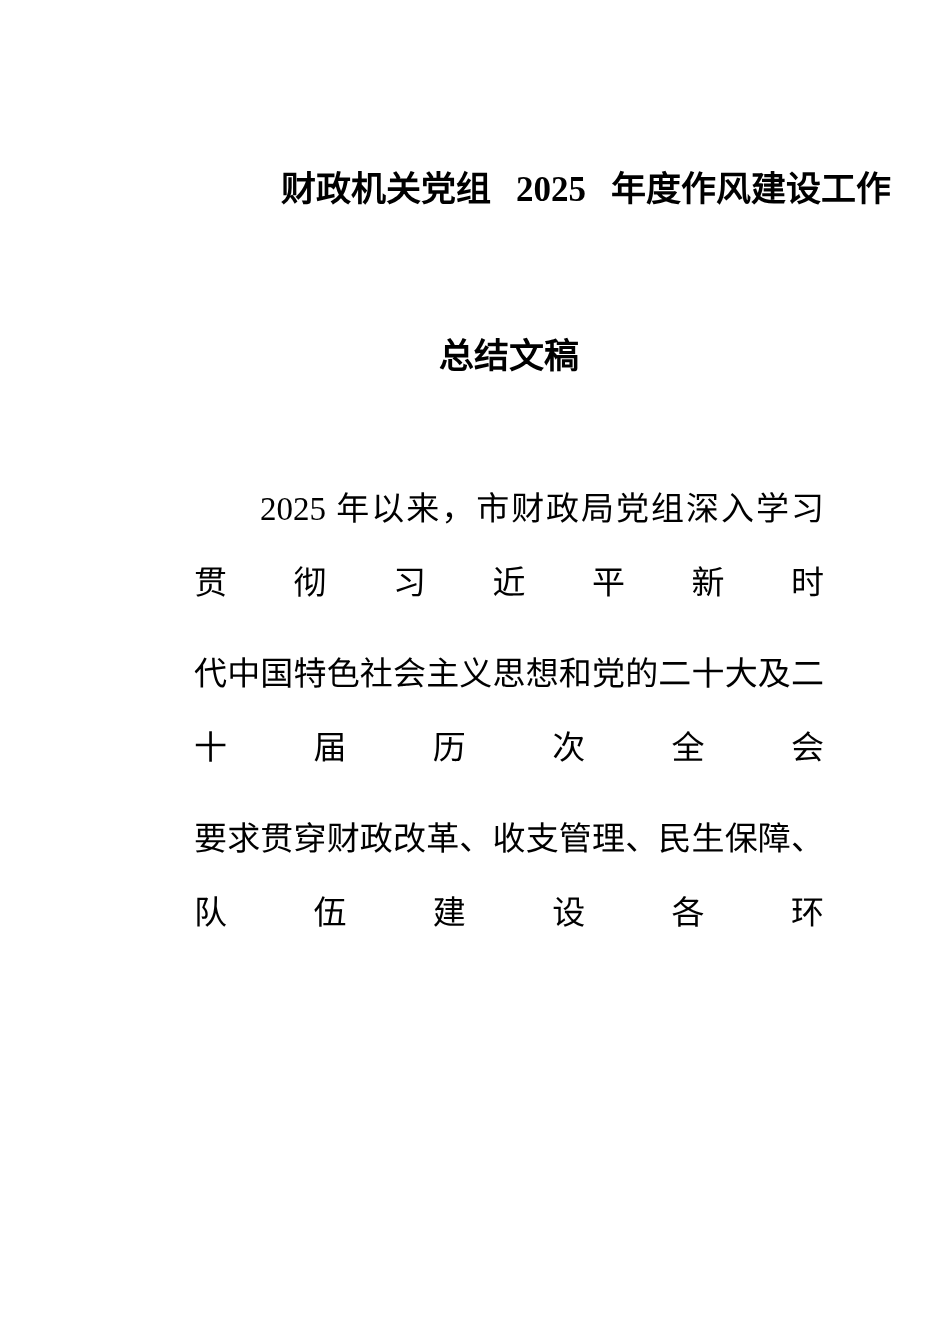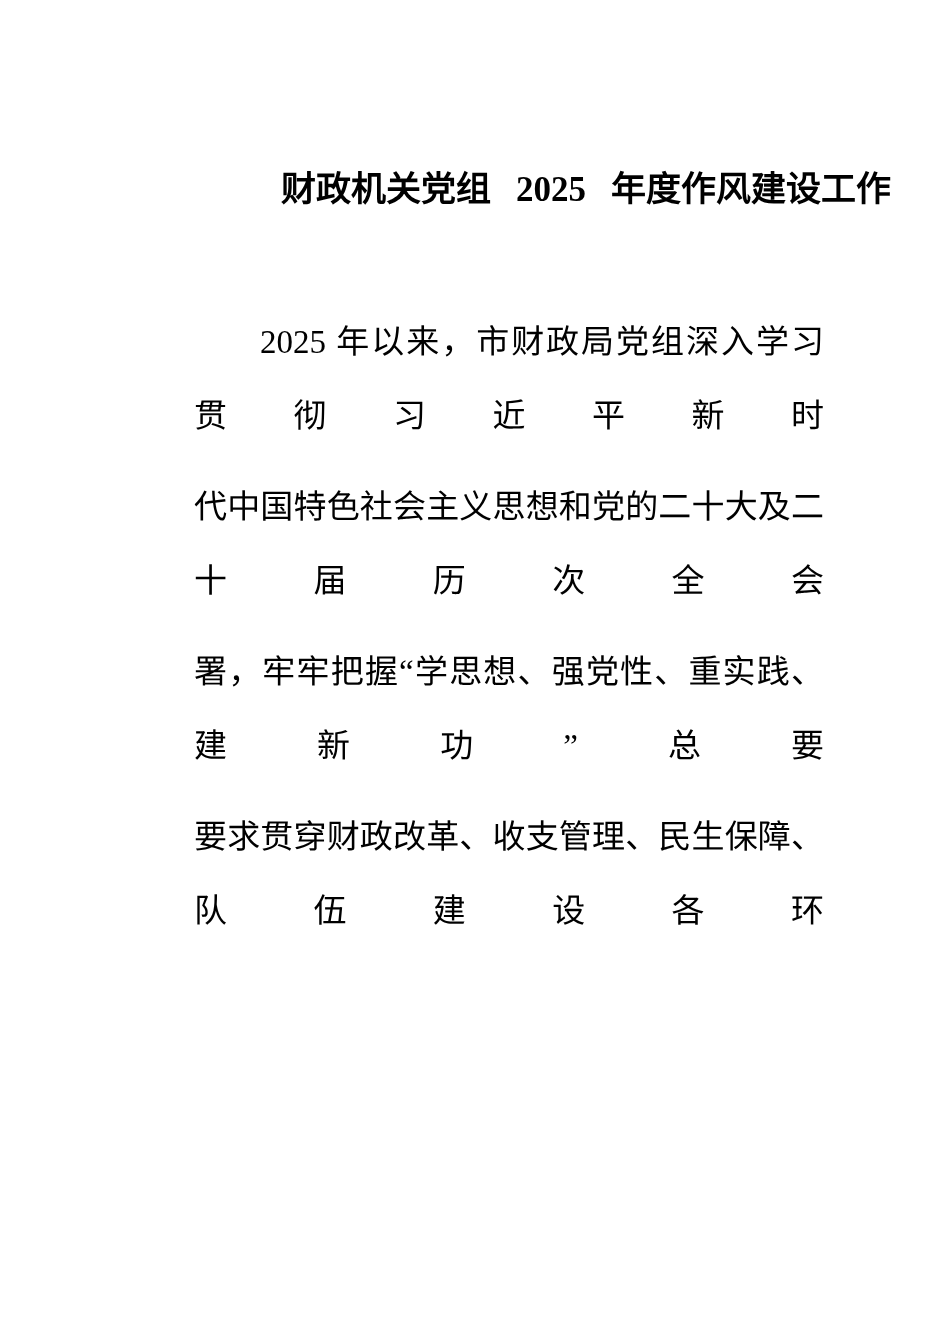--- a/index.html
+++ b/index.html
@@ -42,23 +42,23 @@
   }
   .body-line.first { text-indent: 2em; }
 </style>
 </head>
 <body>
 
 <div class="page">
 
   <div class="doc-title">
     <div class="title-line indent"><span>财政机关党组</span><span class="title-num">2025</span><span>年度作风建设工作</span></div>
+    <div class="title-line">总结文稿</div>
   </div>
 
   <div class="body-para">
     <div class="body-line first">2025 年以来，市财政局党组深入学习贯彻习近平新时</div>
     <div class="body-line">代中国特色社会主义思想和党的二十大及二十届历次全会</div>
-    <div class="body-line">署，牢牢把握“学思想、强党性、重实践、建新功”总要</div>
     <div class="body-line">要求贯穿财政改革、收支管理、民生保障、队伍建设各环</div>
 
   </div>
 
 </div>
 
 </body></html>

